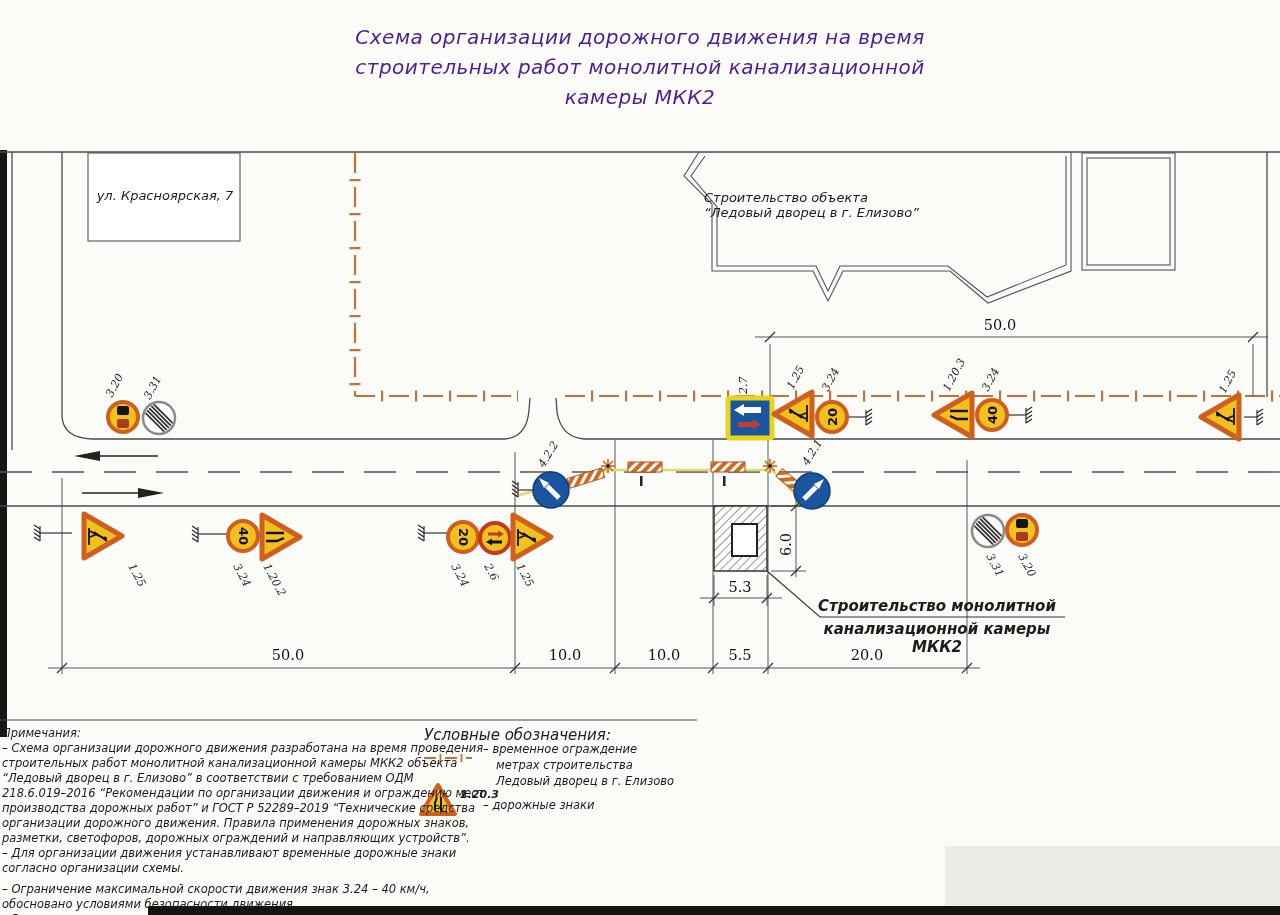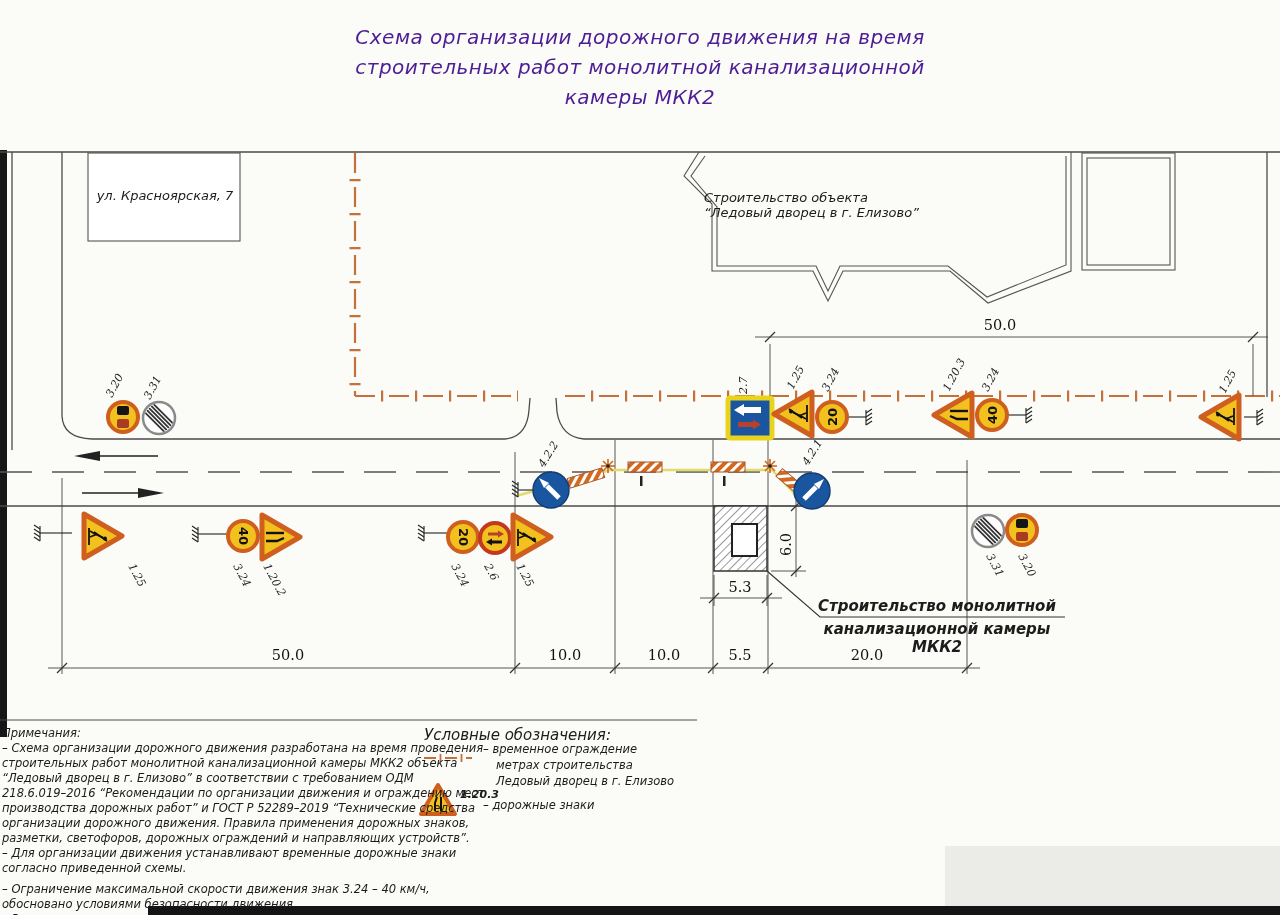--- a/index.html
+++ b/index.html
@@ -414,21 +414,21 @@
 <div class="txt notes">
   <div class="nline">Примечания:</div>
   <div class="nline">– Схема организации дорожного движения разработана на время проведения</div>
   <div class="nline">строительных работ монолитной канализационной камеры МКК2 объекта</div>
   <div class="nline">“Ледовый дворец в г. Елизово” в соответствии с требованием ОДМ</div>
   <div class="nline">218.6.019–2016 “Рекомендации по организации движения и ограждению мест</div>
   <div class="nline">производства дорожных работ” и ГОСТ Р 52289–2019 “Технические средства</div>
   <div class="nline">организации дорожного движения. Правила применения дорожных знаков,</div>
   <div class="nline">разметки, светофоров, дорожных ограждений и направляющих устройств”.</div>
   <div class="nline">– Для организации движения устанавливают временные дорожные знаки</div>
-  <div class="nline">согласно приведенной схемы.</div>
+  <div class="nline">согласно организации схемы.</div>
   <div class="nline gap">– Ограничение максимальной скорости движения знак 3.24 – 40 км/ч,</div>
   <div class="nline">обосновано условиями безопасности движения.</div>
   <div class="nline">– Размеры указаны в метрах.</div>
 </div>
 
 <div class="txt legend-h">Условные обозначения:</div>
 <div class="txt leg-item" style="left:483px;top:742px;">– временное ограждение</div>
 <div class="txt leg-item" style="left:496px;top:758px;">метрах строительства</div>
 <div class="txt leg-item" style="left:496px;top:774px;">Ледовый дворец в г. Елизово</div>
 <div class="txt leg-code" style="left:460px;top:788px;">1.20.3</div>

